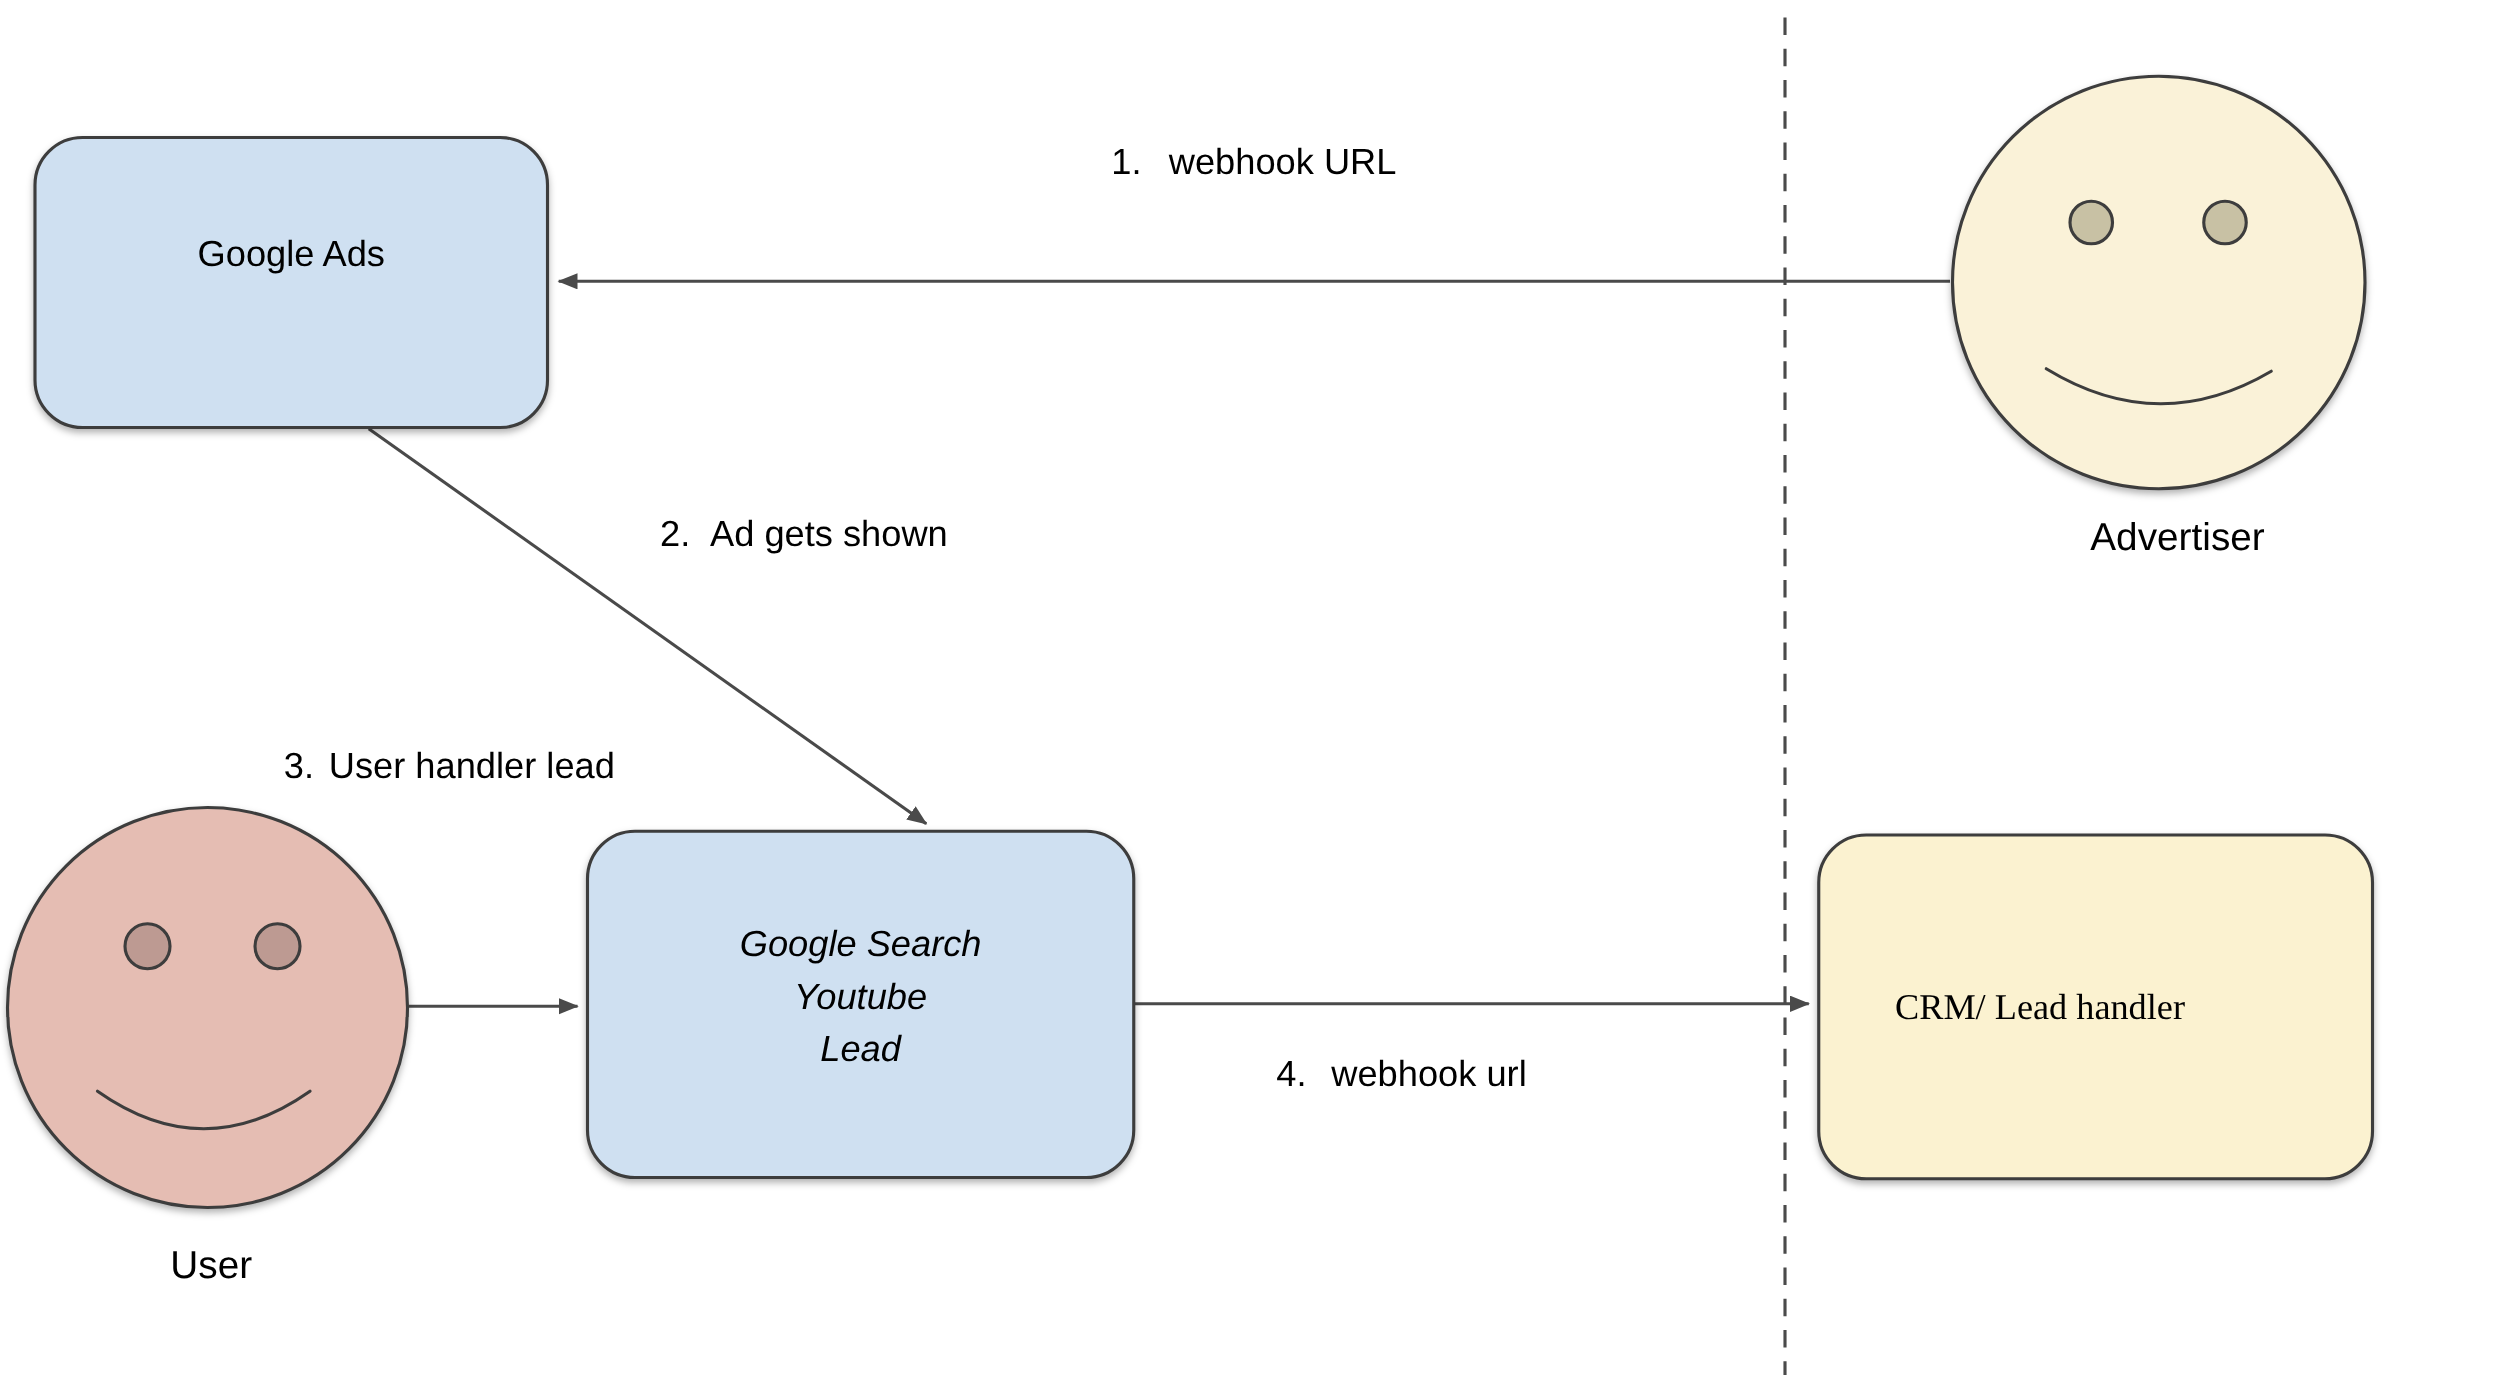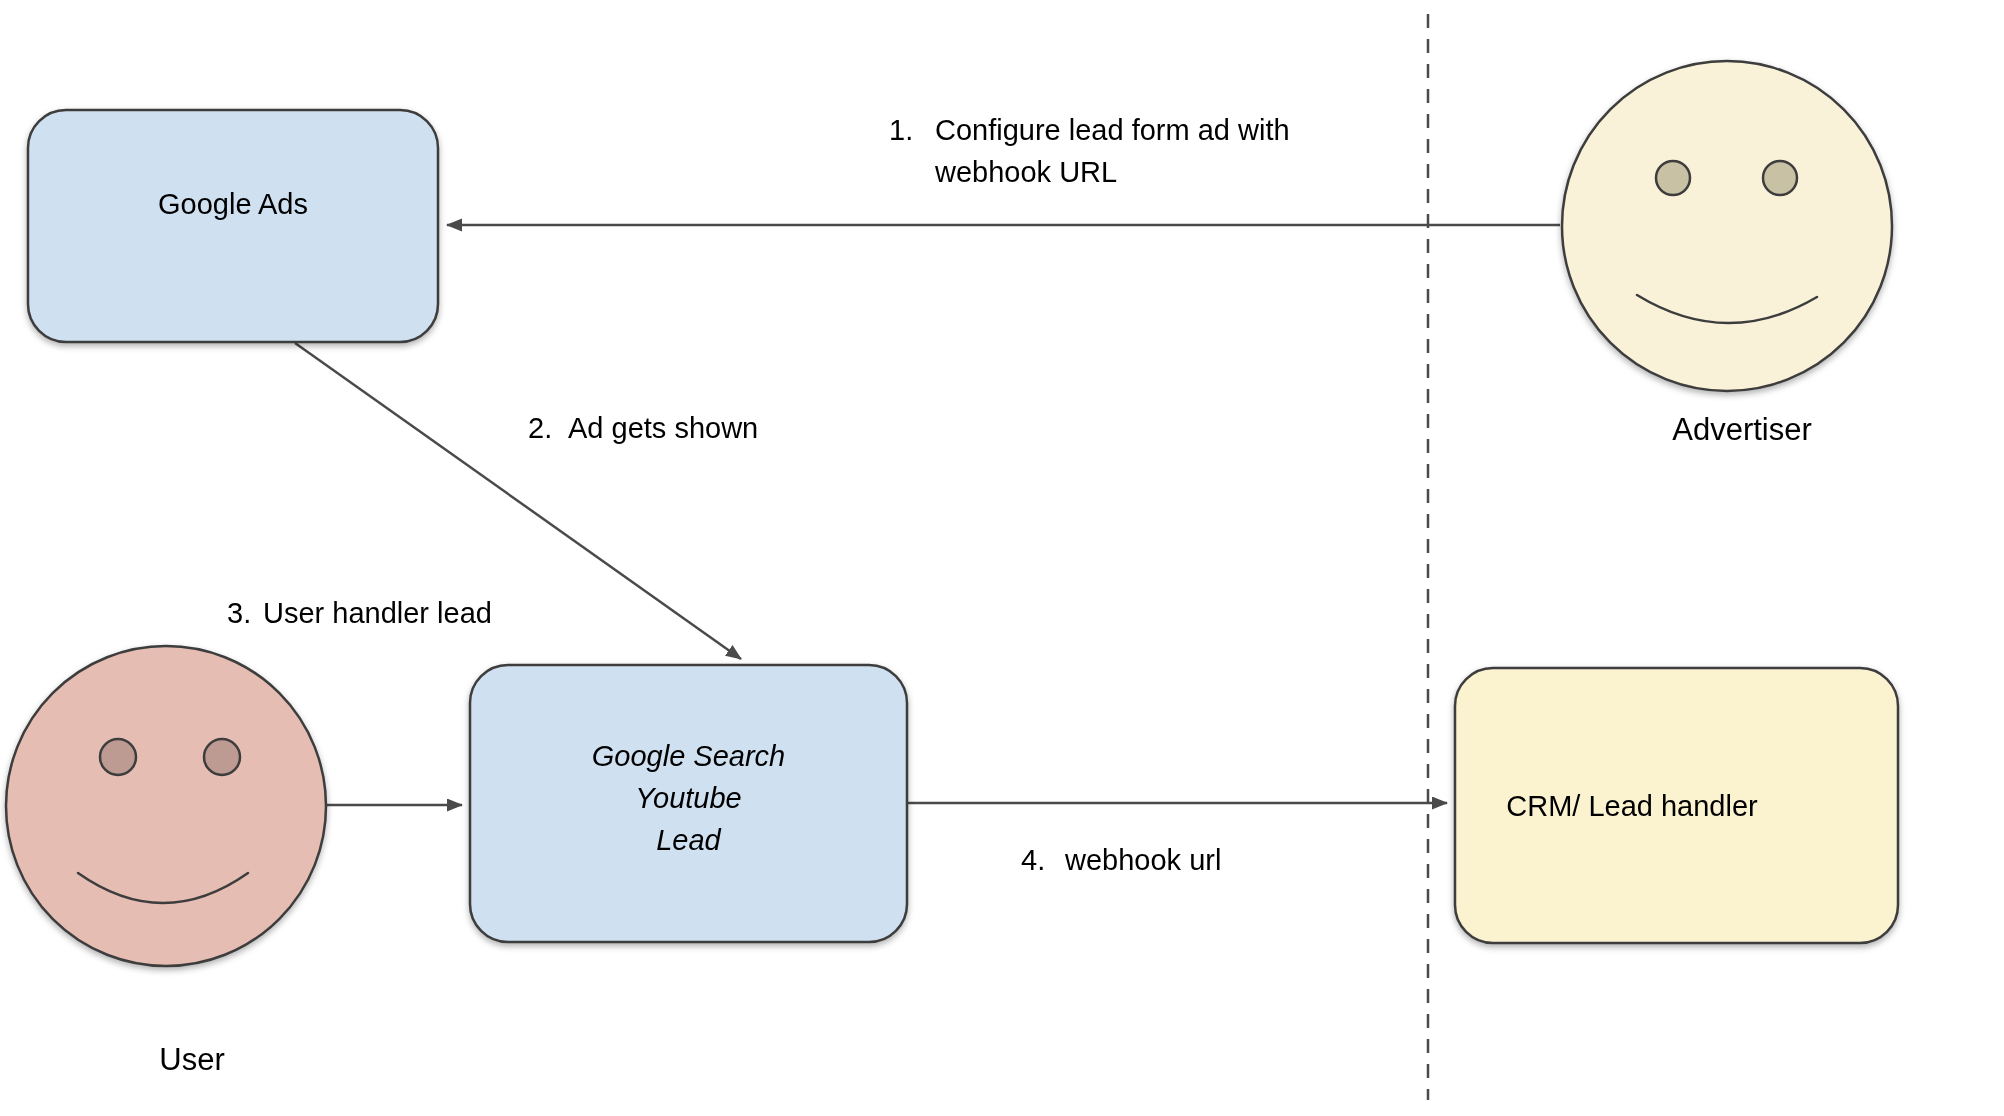--- a/index.html
+++ b/index.html
@@ -116,30 +116,29 @@
   </svg>
 
   <div class="overlay node-label" style="left:28px; top:110px; width:410px; height:188px;">Google Ads</div>
 
   <div class="overlay node-label" style="left:470px; top:659px; width:437px; height:277px;font-style:italic;">
     <div>Google Search</div>
     <div>Youtube</div>
     <div>Lead</div>
   </div>
 
-  <div class="overlay node-label" style="left:1455px; top:668px; width:354px; height:275px;">CRM/ Lead handler</div>
+  <div class="overlay node-label" style="left:1455px; top:668px; width:354px; height:275px;font-family:Liberation Serif, serif;">CRM/ Lead handler</div>
 
   <div class="overlay actor-label" style="left:1592px; top:409px; width:300px;">Advertiser</div>
 
-  <div class="overlay actor-label" style="left:42px; top:991px; width:300px;margin-top:48px;">User</div>
+  <div class="overlay actor-label" style="left:19px; top:991px; width:300px;">User</div>
 
   <div class="overlay step" style="left:889px; top:109px;">
     <span class="num w46">1.</span>
     <span class="lines">
-      <div>Configure lead form ad with</div>
       <div>webhook URL</div>
     </span>
   </div>
 
   <div class="overlay step" style="left:528px; top:407px;">
     <span class="num w40">2.</span>
     <span class="lines">
       <div>Ad gets shown</div>
     </span>
   </div>

